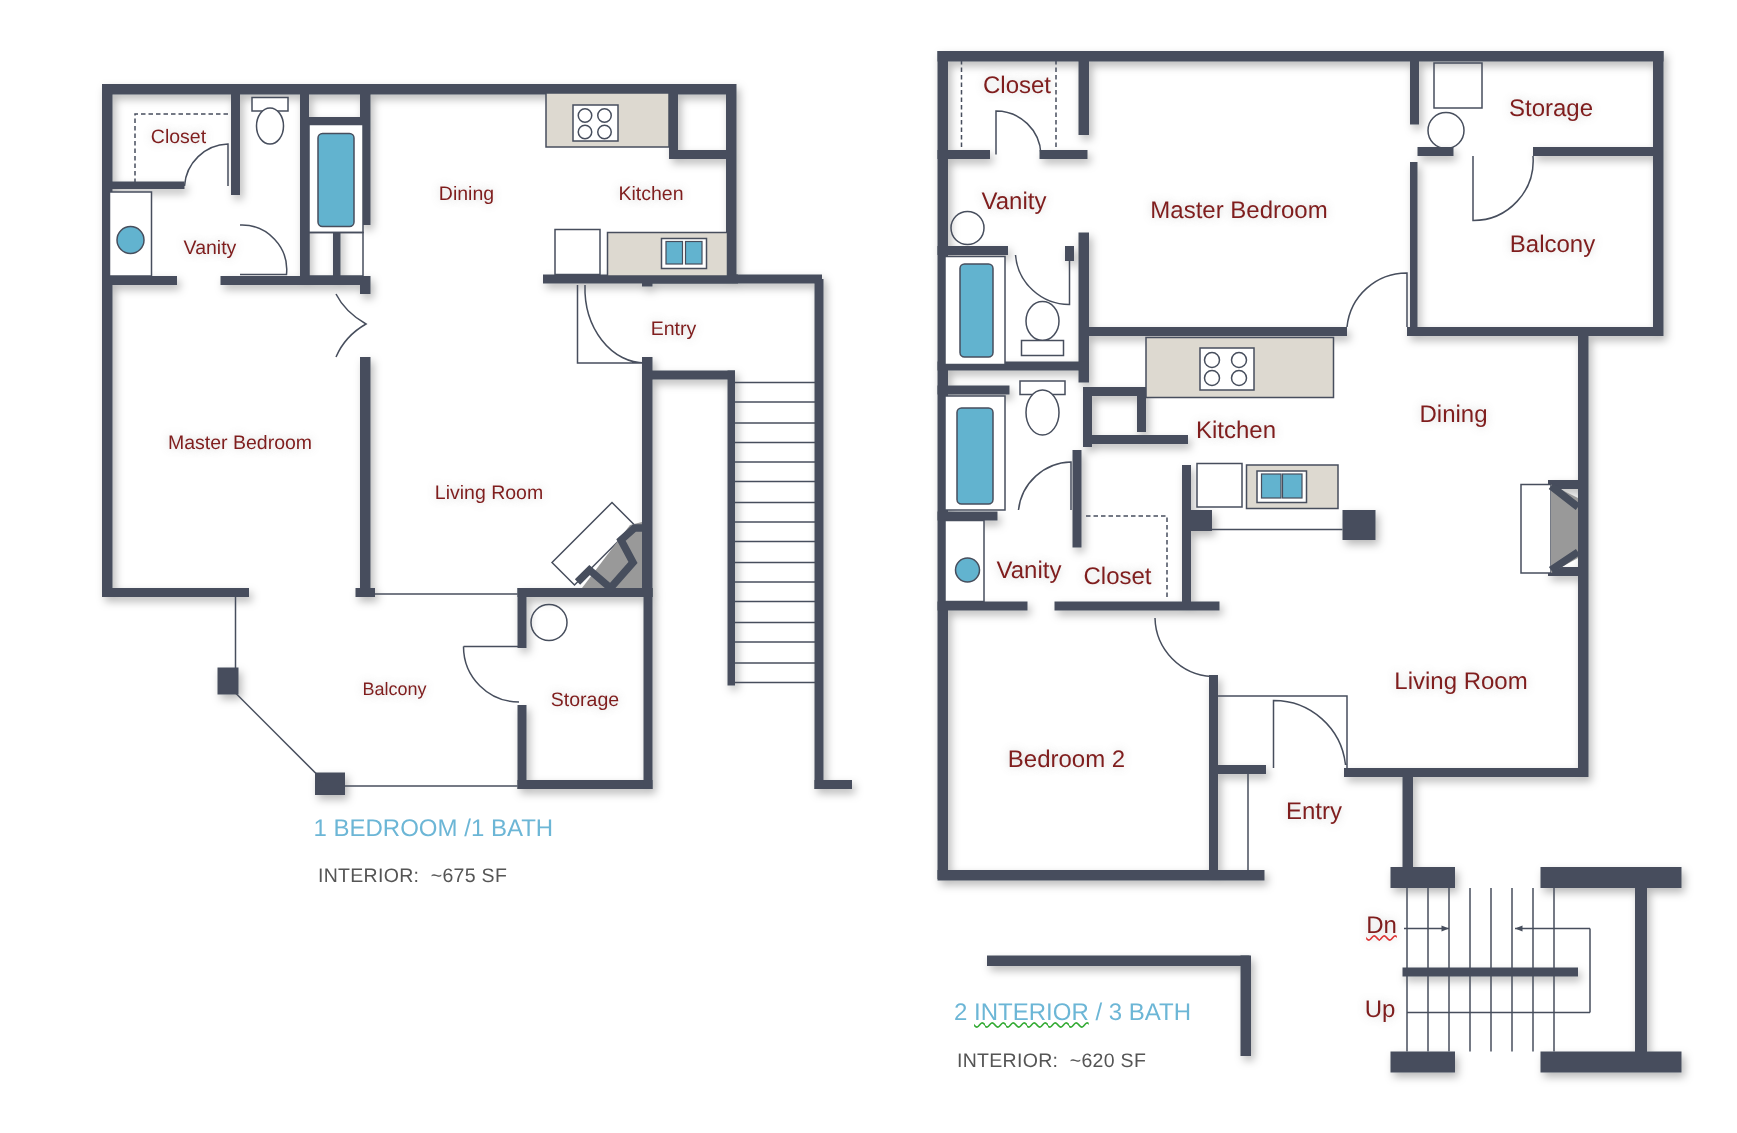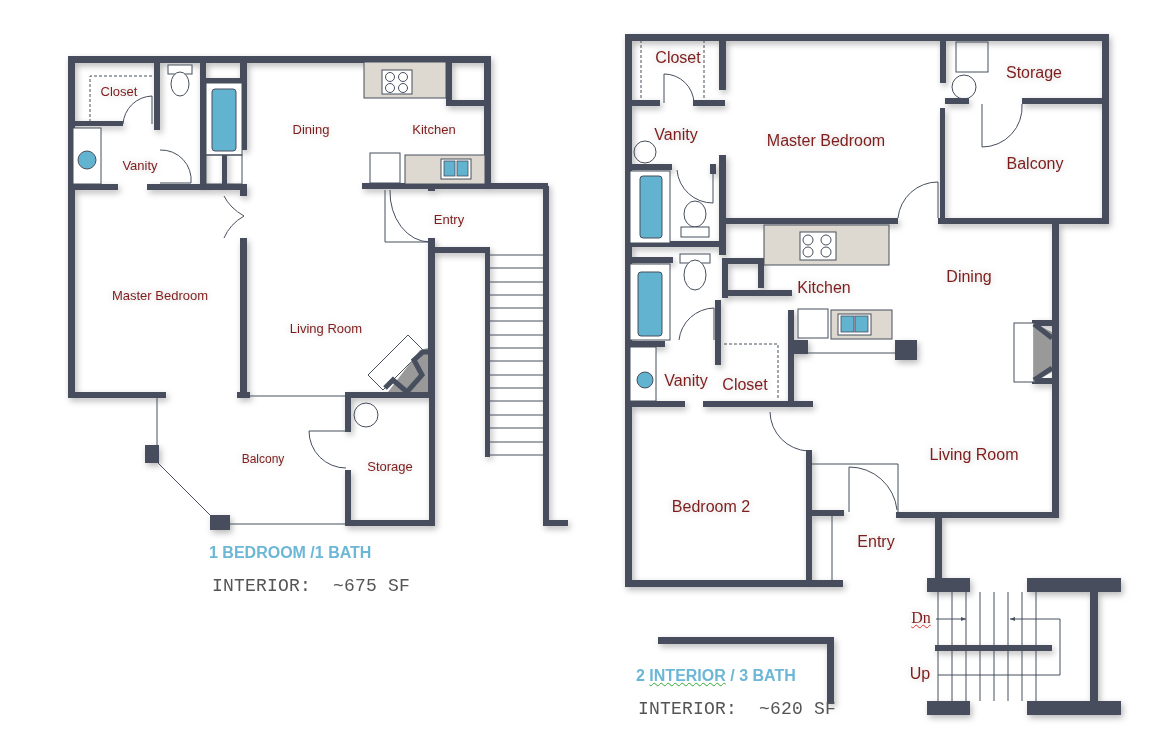--- a/index.html
+++ b/index.html
@@ -4,24 +4,24 @@
 <style>
   html,body{margin:0;padding:0;background:#ffffff;}
   #stage{position:relative;width:1158px;height:755px;overflow:hidden;background:#fff;font-family:"Liberation Sans",sans-serif;}
   svg{position:absolute;left:0;top:0;}
   .wall{fill:#474e5d;}
   .thin{stroke:#474e5d;stroke-width:1;fill:none;}
   .lbl{position:absolute;color:#7f1d1d;font-family:"Liberation Sans",sans-serif;white-space:nowrap;text-shadow:0 0 6px rgba(120,120,120,0.35);transform:translate(-50%,-50%);}
   .s16{font-size:16px;}
   .s13{font-size:13px;}
   .s12{font-size:12px;}
-  .title{position:absolute;color:#6cb6d6;font-weight:bold;font-size:16px;font-family:"Liberation Sans",sans-serif;white-space:nowrap;text-align:right;}
-  .area{position:absolute;color:#555;font-size:18px;font-family:Liberation Mono, monospace;white-space:nowrap;letter-spacing:0.2px;}
+  .title{position:absolute;color:#6cb6d6;font-weight:normal;font-size:16px;font-family:"Liberation Sans",sans-serif;white-space:nowrap;text-align:right;}
+  .area{position:absolute;color:#555;font-size:13px;font-family:Liberation Sans, sans-serif;white-space:nowrap;letter-spacing:0.2px;}
   .wavy{text-decoration:underline wavy #3a3;text-decoration-thickness:1px;}
-  .wavyr{text-decoration:underline wavy #d33;text-decoration-thickness:1px;font-family:Liberation Serif, serif;}
+  .wavyr{text-decoration:underline wavy #d33;text-decoration-thickness:1px;}
 </style>
 </head>
 <body>
 
 <div id="stage">
 <svg width="1158" height="755" viewBox="0 0 1158 755">
   <defs>
     <filter id="sh" x="-10%" y="-10%" width="120%" height="120%">
       <feDropShadow dx="2" dy="3" stdDeviation="3" flood-color="#000" flood-opacity="0.28"></feDropShadow>
     </filter>

